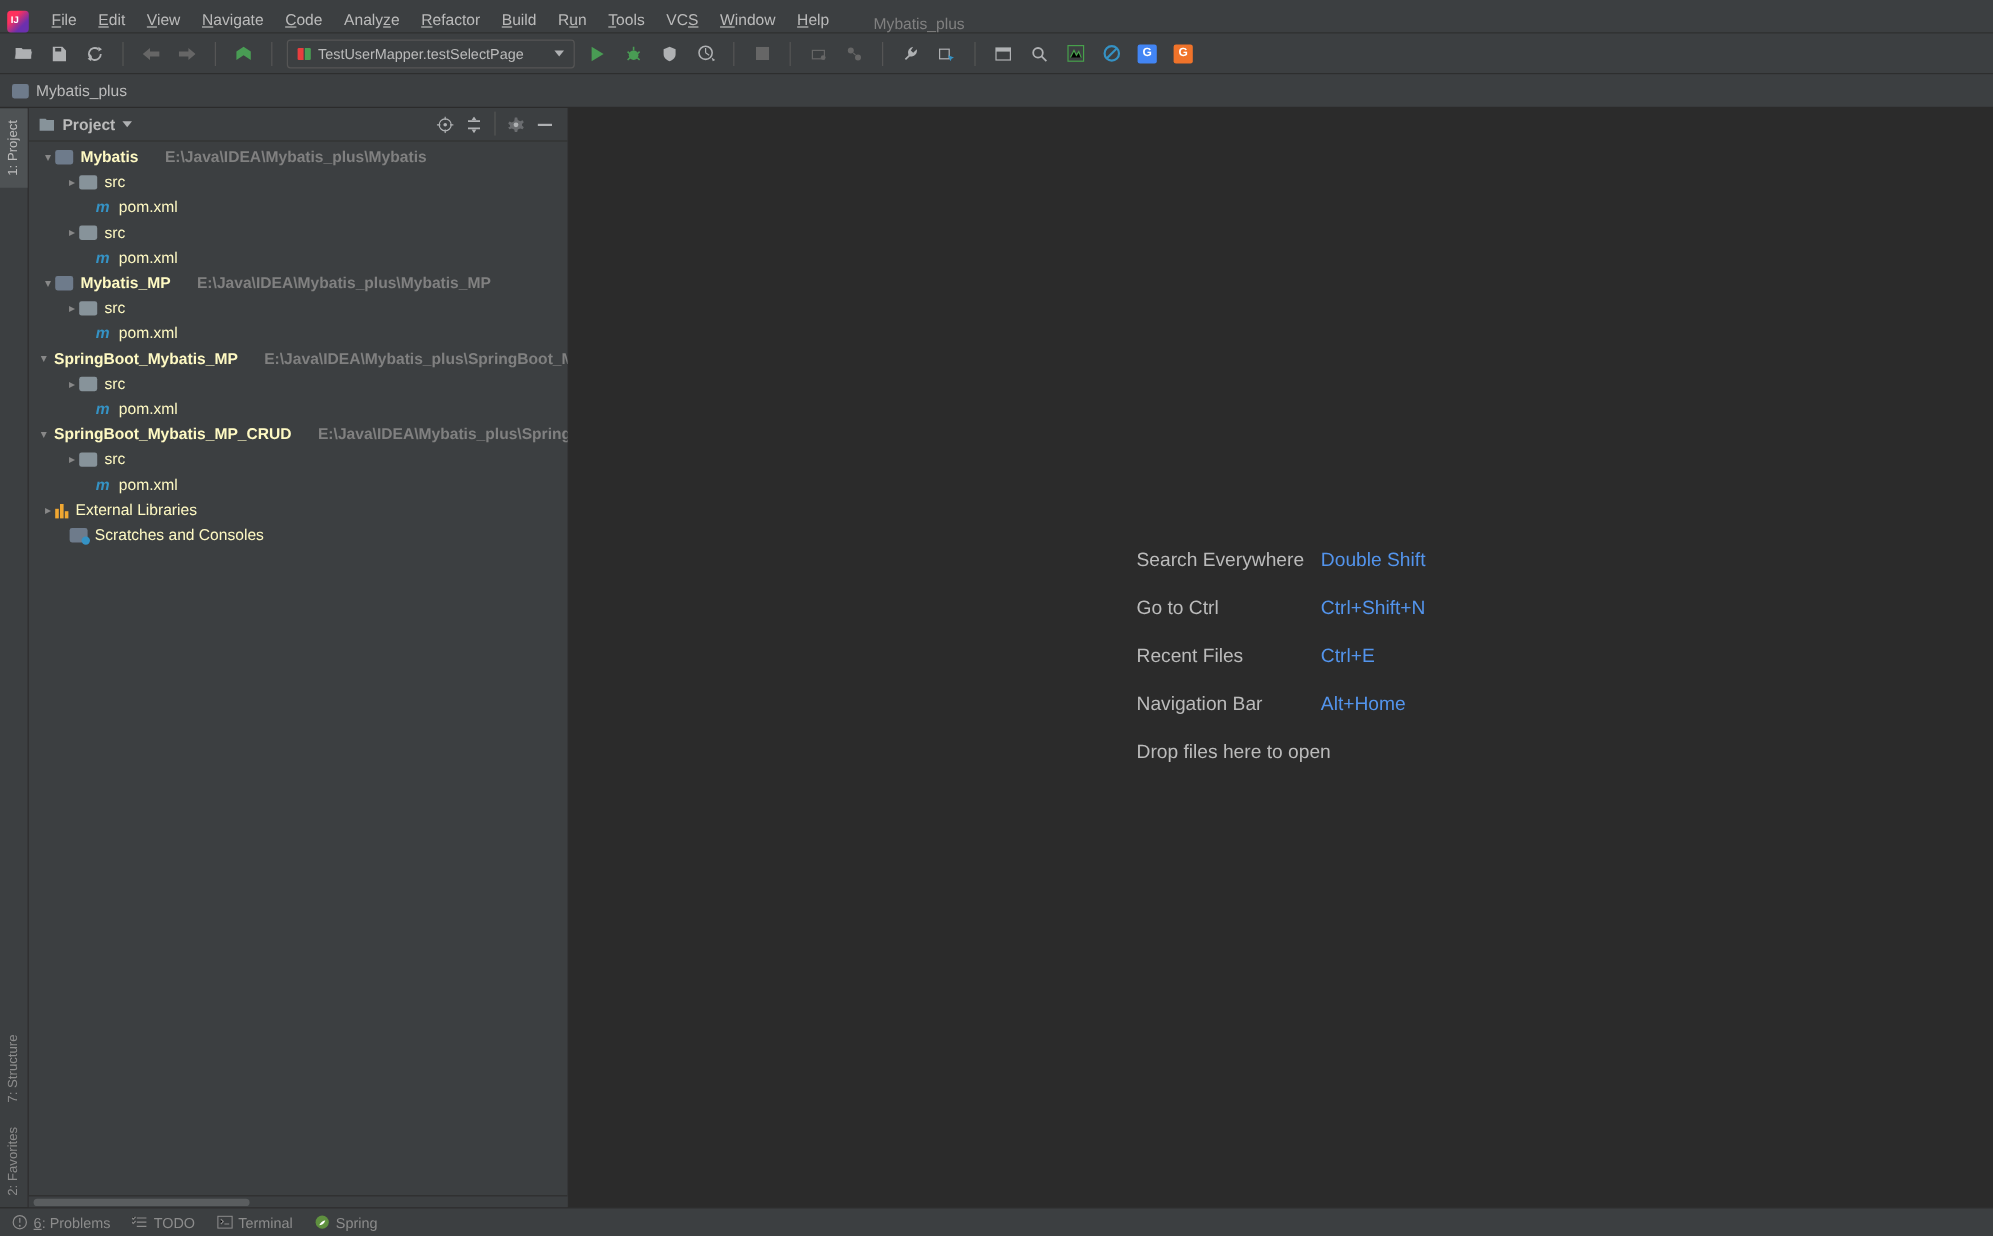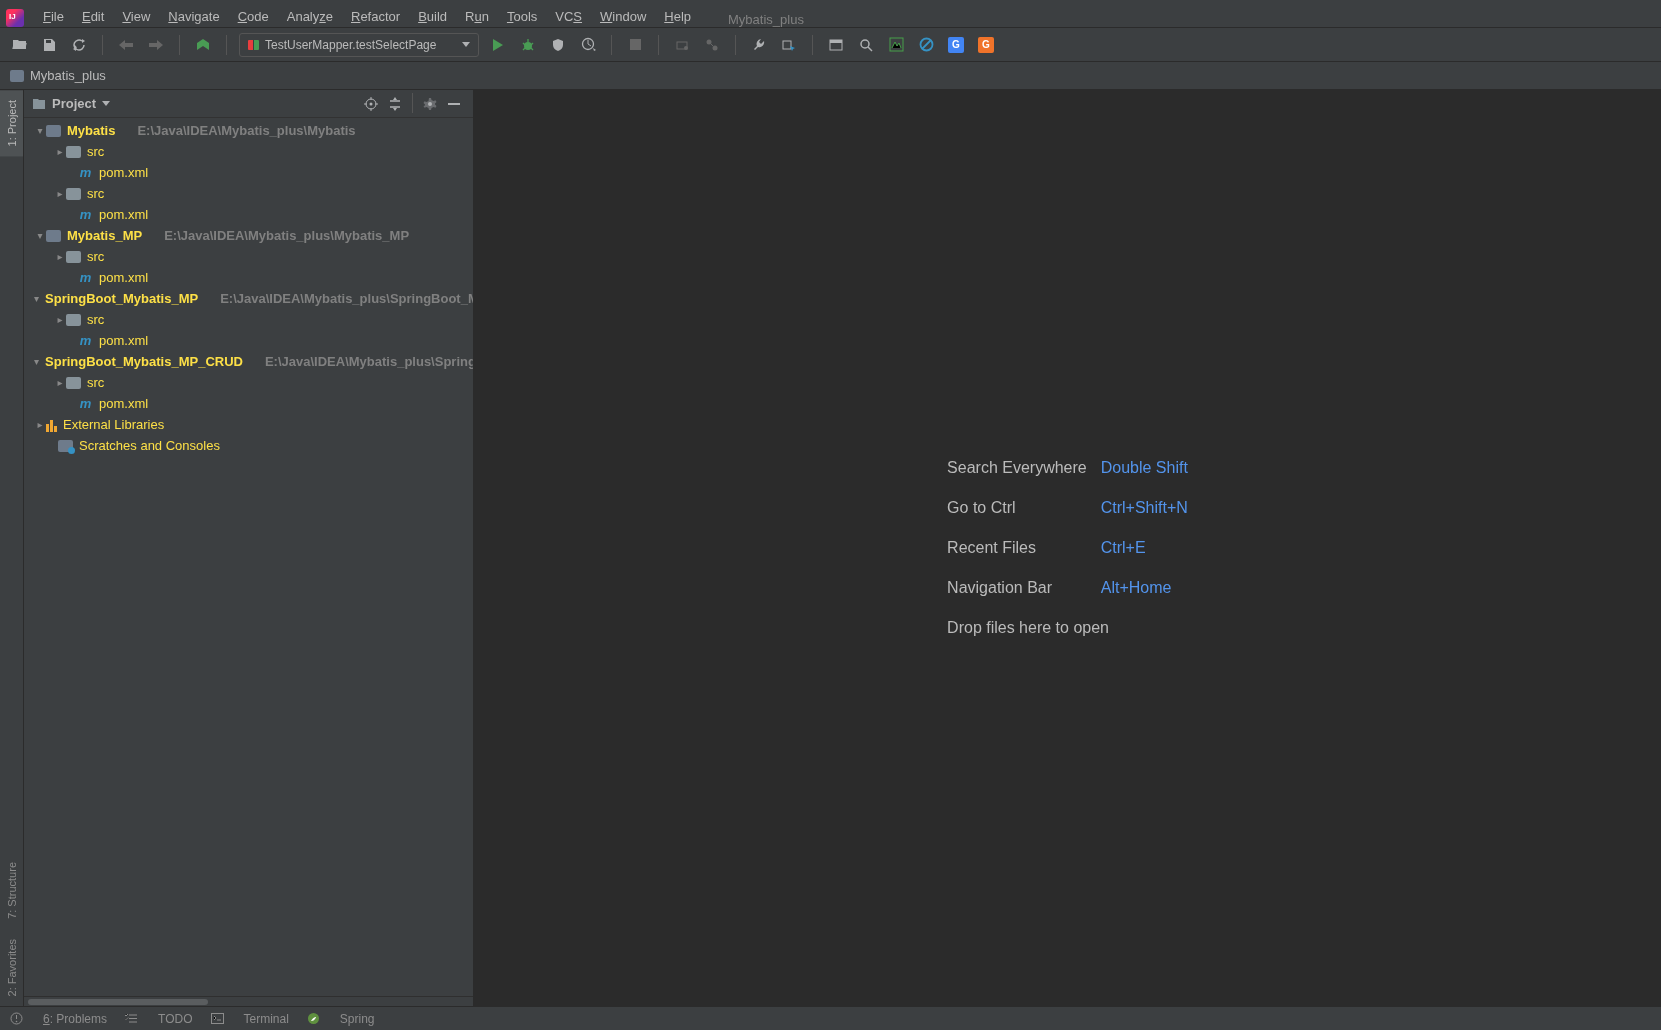--- a/index.html
+++ b/index.html
@@ -58,33 +58,33 @@
     .folder-icon { width:15px; height:12px; background:#87939a; border-radius:2px; margin-right:6px; display:inline-block; position:relative; }
     .folder-icon.module { background:#6e7b8b; }
     .m-icon { width:15px; height:15px; color:#3592c4; font-weight:bold; font-style:italic; font-size:13px; margin-right:6px; display:inline-flex; align-items:center; justify-content:center; }
     .lib-icon { display:inline-flex; gap:1px; margin-right:6px; align-items:flex-end; height:14px;}
     .lib-icon span{width:3px;background:#f0a732;}
     .lib-icon span:nth-child(1){height:8px;}
     .lib-icon span:nth-child(2){height:12px;}
     .lib-icon span:nth-child(3){height:6px;}
     .scratch-icon{width:15px;height:12px;background:#6e7b8b;border-radius:2px;margin-right:6px;position:relative;}
     .scratch-icon::after{content:"";position:absolute;right:-2px;bottom:-2px;width:7px;height:7px;border-radius:50%;background:#3592c4;}
-    .tree-label { color: #fde047; font-weight: bold; }
+    .tree-label { color: #fef9c3; font-weight: bold; }
     .tree-label.nolight{font-weight:normal;}
     .tree-path { color: #808080; margin-left: 22px; font-weight:bold;}
     
     
     .editor { flex: 1; background: #2b2b2b; display: flex; align-items: center; justify-content: center; }
     .welcome { display: grid; grid-template-columns: auto auto; column-gap: 14px; row-gap: 22px; font-size: 16px; color: #bbbbbb;}
     .welcome .key { color: #5394ec; }
     .welcome .span2 { grid-column: 1 / span 2; }
     
     
     .bottom-bar { height: 24px; background: #3c3f41; border-top: 1px solid #2b2b2b; display: flex; align-items: center; padding: 0 10px; gap: 18px; font-size: 12px; color:#8c8c8c;}
-    .bb-item { display:flex; align-items:center; gap:20px; cursor:pointer;}
+    .bb-item { display:flex; align-items:center; gap:5px; cursor:pointer;}
     .bb-icon{width:13px;height:13px;display:inline-flex;align-items:center;justify-content:center;}
     
     
     .hscroll { height:10px; background:#3c3f41; border-top:1px solid #2f2f2f; position:relative;}
     .hscroll-thumb{position:absolute; left:4px; top:2px; height:6px; width:180px; background:#5a5d5f; border-radius:3px;}
     
     svg { display: block; }
   </style>
 </head>
 <body>

